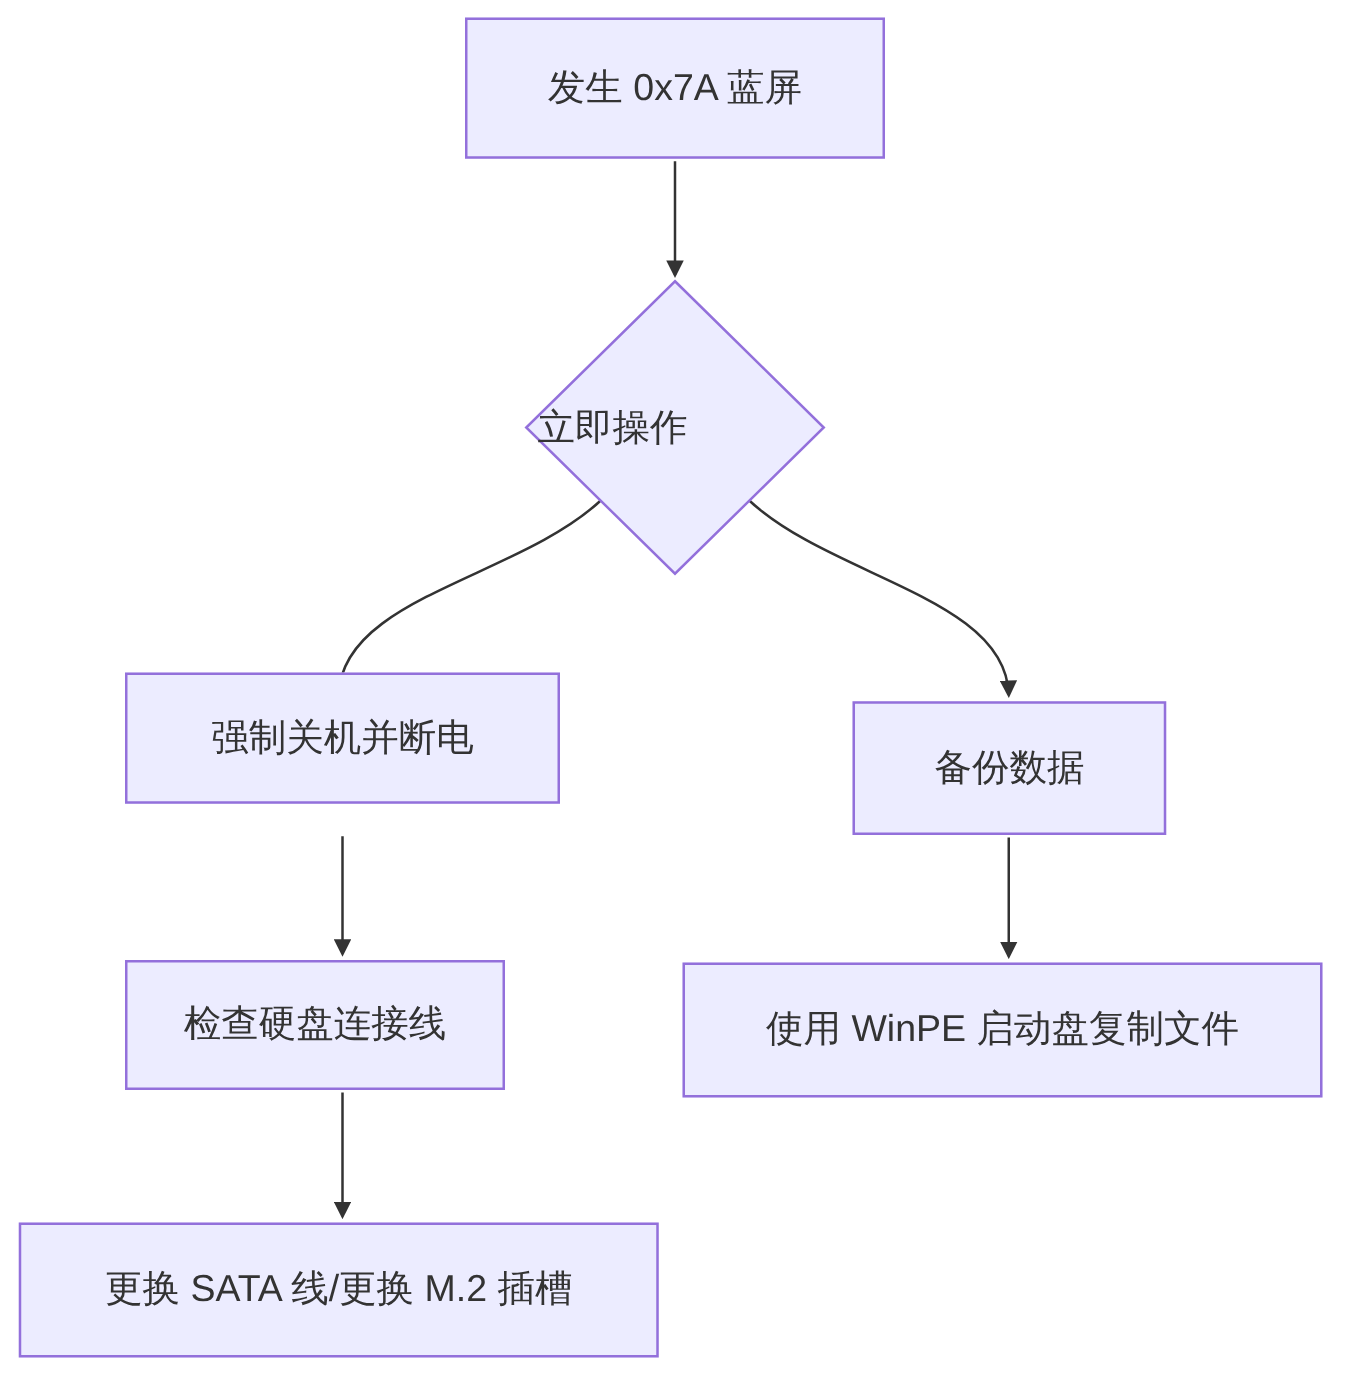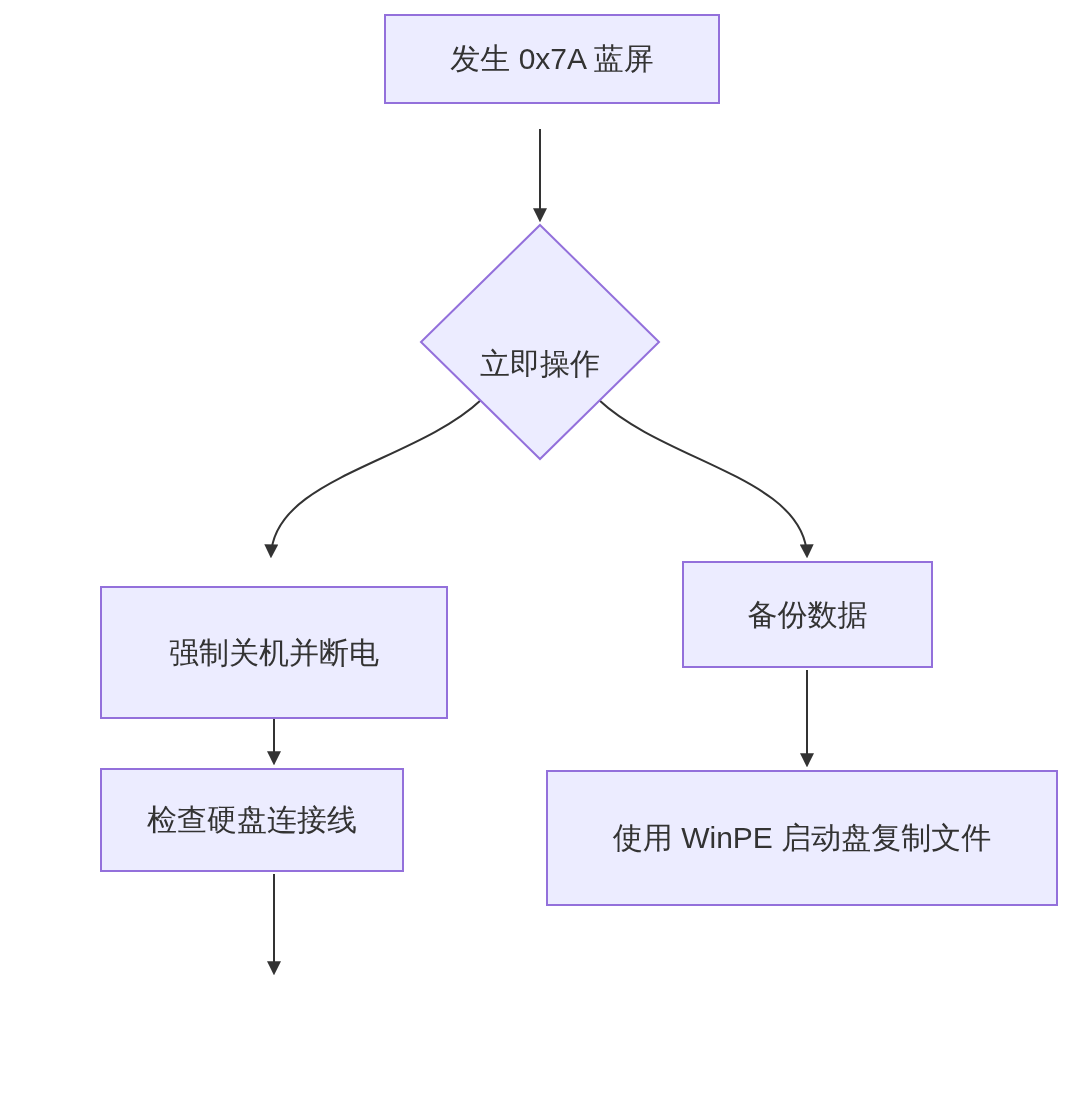--- a/index.html
+++ b/index.html
@@ -38,28 +38,26 @@
     color: var(--text-color);
     font-size: 30px;
     line-height: 1.2;
     text-align: center;
     white-space: nowrap;
   }
   .diamond-label {
     position: absolute;
     display: flex;
     align-items: center;
-    justify-content: center;
     color: var(--text-color);
     font-size: 30px;
     text-align: center;
     white-space: nowrap;
     background: transparent;
     border: none;
-    margin-top: 22px;
   }
   .edge-line {
     stroke: var(--edge-color);
     stroke-width: 2;
     fill: none;
   }
   .diamond-shape {
     fill: var(--node-fill);
     stroke: var(--node-border);
     stroke-width: 2;
@@ -85,38 +83,41 @@
 
     <path class="edge-line" d="M274,669 L274,763" marker-end="url(#arrowhead)"></path>
 
     <path class="edge-line" d="M274,874 L274,973" marker-end="url(#arrowhead)"></path>
 
     <path class="edge-line" d="M807,670 L807,765" marker-end="url(#arrowhead)"></path>
 
     <polygon class="diamond-shape" points="540,225 659,342 540,459 421,342"></polygon>
   </svg>
 
-  <div class="node" style="left:384px; top:14px; width:336px; height:90px;">
+  <div class="node" style="left:372px; top:14px; width:336px; height:113px;">
     <span>发生 0x7A 蓝屏</span>
   </div>
 
   <div class="diamond-label" style="left:430px; top:320px; width:220px; height:44px;">
     <span>立即操作</span>
   </div>
 
-  <div class="node" style="left:100px; top:586px; width:348px; height:133px;">
+  <div class="node" style="left:100px; top:538px; width:348px; height:105px;">
     <span>强制关机并断电</span>
   </div>
 
   <div class="node" style="left:682px; top:561px; width:251px; height:107px;text-align:center;">
     <span>备份数据</span>
   </div>
 
   <div class="node" style="left:100px; top:768px; width:304px; height:104px;">
     <span>检查硬盘连接线</span>
   </div>
 
-  <div class="node" style="left:546px; top:770px; width:512px; height:136px;">
+  <div class="node" style="left:546px; top:770px; width:512px; height:108px;">
     <span>使用 WinPE 启动盘复制文件</span>
   </div>
 
+  <div class="node" style="left:15px; top:978px; width:512px; height:108px;">
+    <span>更换 SATA 线/更换 M.2 插槽</span>
+  </div>
 
 </div>
 
 </body></html>

